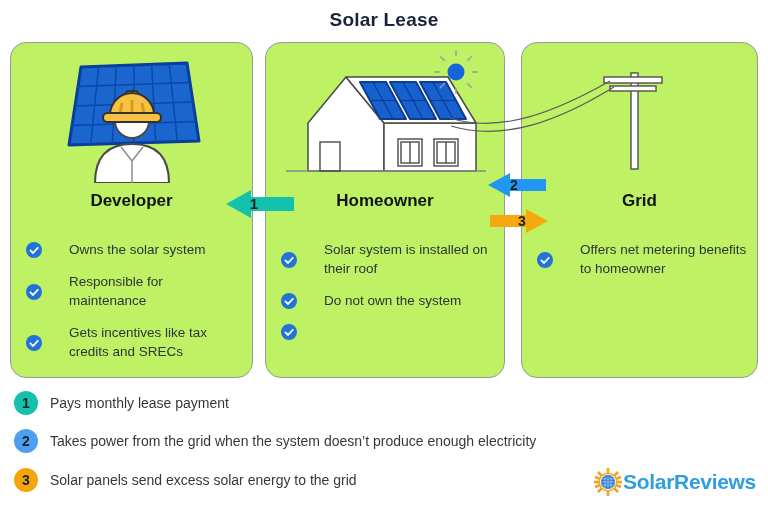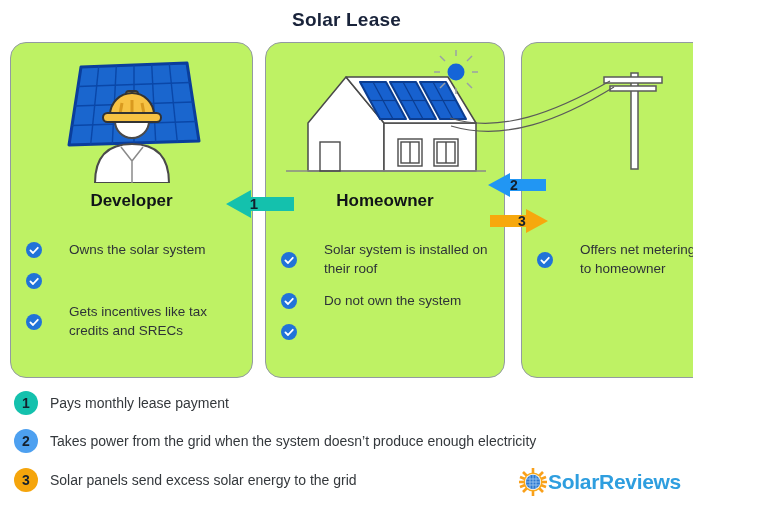--- a/index.html
+++ b/index.html
@@ -1,16 +1,16 @@
 <!DOCTYPE html>
 <html><head>
 <meta charset="utf-8">
 <style>
   html,body{margin:0;padding:0;background:#fff;}
-  .canvas{position:relative;width:693px;height:513px;background:#ffffff;
+  .canvas{position:relative;width:768px;height:513px;background:#ffffff;
           font-family:"Liberation Sans", sans-serif;overflow:hidden;}
   .title{position:absolute;top:9px;left:0;width:100%;text-align:center;
          font-size:19px;font-weight:700;color:#19233A;letter-spacing:.2px;}
   .panel{position:absolute;top:42px;height:336px;background:#bef264;
          border:1.5px solid #939AA2;border-radius:16px;box-sizing:border-box;}
   .p1{left:10px;width:243px;}
   .p2{left:265px;width:240px;}
   .p3{left:521px;width:237px;}
   .icon{position:absolute;}
   .p1 .icon{top:14px;left:50%;transform:translateX(-50%);}
@@ -72,20 +72,21 @@
             <circle cx="8" cy="8" r="8" fill="#2173D8"></circle>
             <path d="M4.4,8.4 L7,11 L11.8,5.8" fill="none" stroke="#fff" stroke-width="1.8" stroke-linecap="round" stroke-linejoin="round"></path>
           </svg>
         <span class="txt">Owns the solar system</span>
       </li>
       <li>
         <svg class="check" width="16" height="16" viewBox="0 0 16 16">
             <circle cx="8" cy="8" r="8" fill="#2173D8"></circle>
             <path d="M4.4,8.4 L7,11 L11.8,5.8" fill="none" stroke="#fff" stroke-width="1.8" stroke-linecap="round" stroke-linejoin="round"></path>
           </svg>
+        <span class="txt">Responsible for maintenance</span>
       </li>
       <li>
         <svg class="check" width="16" height="16" viewBox="0 0 16 16">
             <circle cx="8" cy="8" r="8" fill="#2173D8"></circle>
             <path d="M4.4,8.4 L7,11 L11.8,5.8" fill="none" stroke="#fff" stroke-width="1.8" stroke-linecap="round" stroke-linejoin="round"></path>
           </svg>
         <span class="txt">Gets incentives like tax credits and SRECs</span>
       </li>
     </ul>
   </div>
@@ -160,20 +161,21 @@
   </div>
 
   <div class="panel p3">
     <svg class="icon" width="222" height="150" viewBox="0 0 222 150">
       <g fill="#fff" stroke="#5A5A5A" stroke-width="1.5">
         <rect x="101" y="26" width="7" height="96"></rect>
         <rect x="74" y="30" width="58" height="6"></rect>
         <rect x="80" y="39" width="46" height="5"></rect>
       </g>
     </svg>
+    <h2 class="heading">Grid</h2>
     <ul class="bullets">
       <li>
         <svg class="check" width="16" height="16" viewBox="0 0 16 16">
             <circle cx="8" cy="8" r="8" fill="#2173D8"></circle>
             <path d="M4.4,8.4 L7,11 L11.8,5.8" fill="none" stroke="#fff" stroke-width="1.8" stroke-linecap="round" stroke-linejoin="round"></path>
           </svg>
         <span class="txt">Offers net metering benefits to homeowner</span>
       </li>
     </ul>
   </div>

